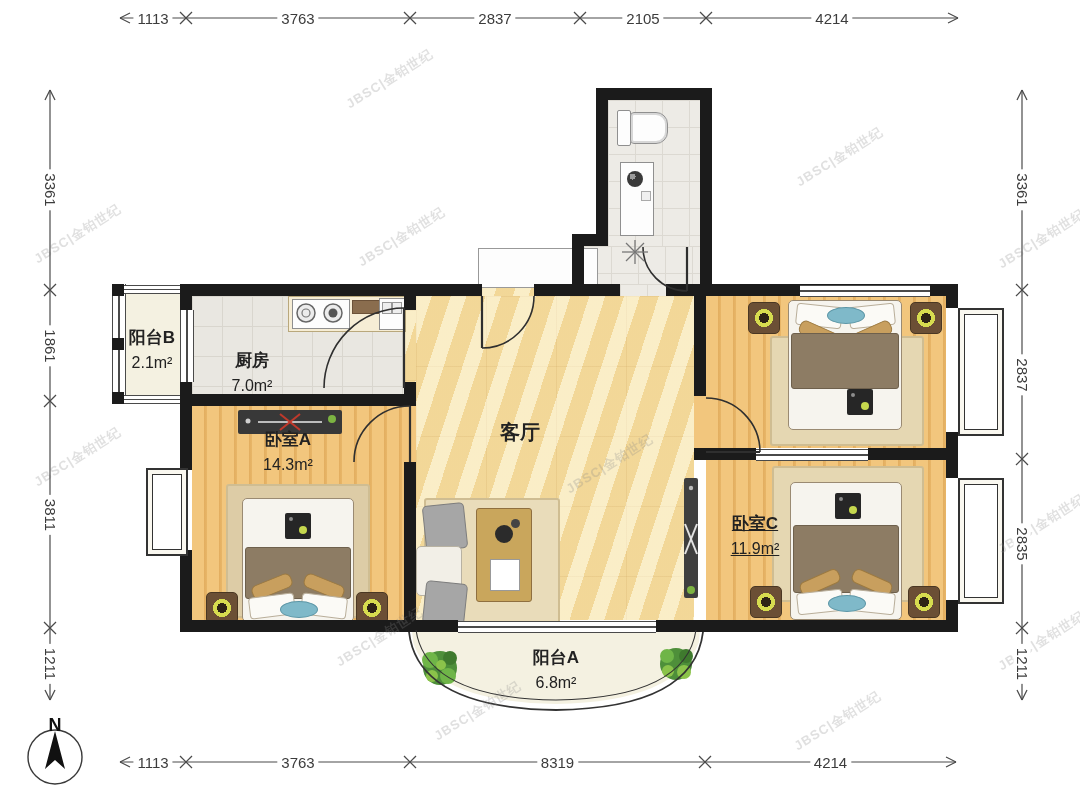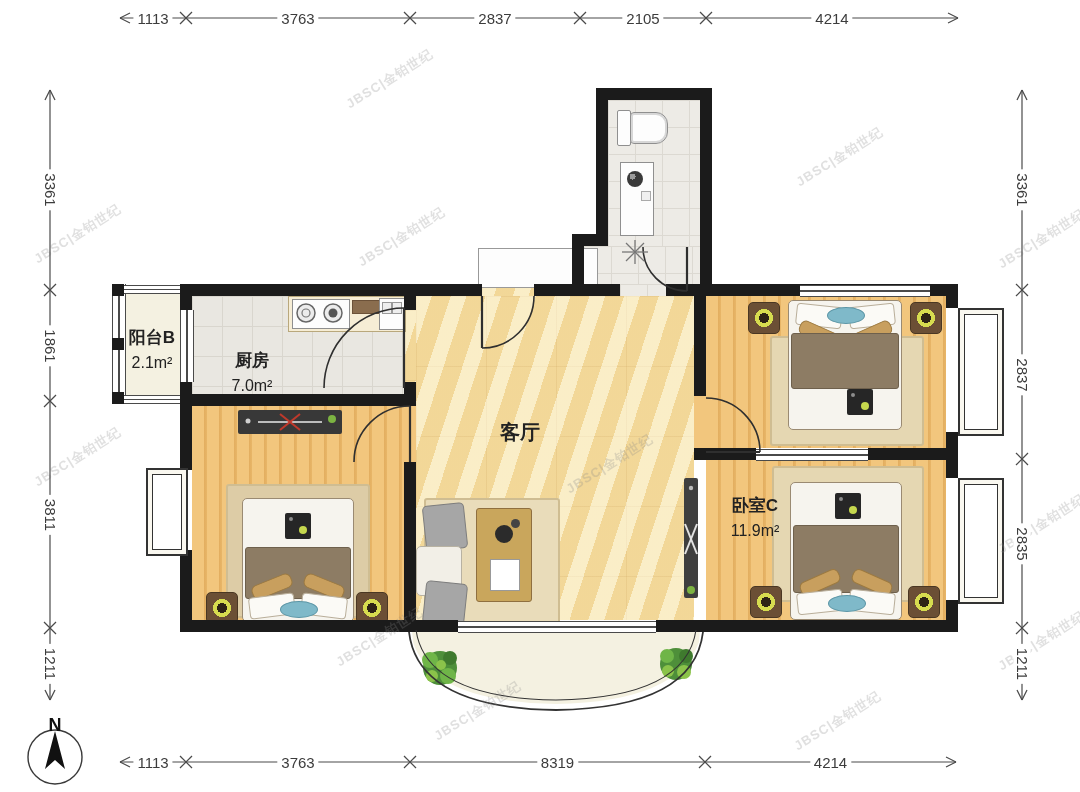--- a/index.html
+++ b/index.html
@@ -270,23 +270,31 @@
     <span class="nm">阳台B</span>
     <span class="ar">2.1m²</span>
   </div>
   <div class="rlabel" style="left:192px;top:334px;width:120px;margin-top:15px;">
     <span class="nm">厨房</span>
     <span class="ar">7.0m²</span>
   </div>
   <div class="rlabel big" style="left:470px;top:418px;width:100px;">
     <span class="nm">客厅</span>
   </div>
-  <div class="rlabel" style="left:700px;top:494px;width:110px;">
+  <div class="rlabel" style="left:228px;top:428px;width:120px;">
+    <span class="nm">卧室A</span>
+    <span class="ar">14.3m²</span>
+  </div>
+  <div class="rlabel" style="left:700px;top:512px;width:110px;text-decoration:underline;">
     <span class="nm">卧室C</span>
     <span class="ar">11.9m²</span>
+  </div>
+  <div class="rlabel" style="left:500px;top:646px;width:112px;">
+    <span class="nm">阳台A</span>
+    <span class="ar">6.8m²</span>
   </div>
 
   <svg id="dims" class="overlay" width="1080" height="792" style="z-index:75;">
       <line x1="120" y1="18" x2="958" y2="18" stroke="#4a4a4a" stroke-width="1.2"></line>
       <line x1="120" y1="18" x2="130" y2="13" stroke="#4a4a4a" stroke-width="1.2"></line>
       <line x1="120" y1="18" x2="130" y2="23" stroke="#4a4a4a" stroke-width="1.2"></line>
       <line x1="958" y1="18" x2="948" y2="13" stroke="#4a4a4a" stroke-width="1.2"></line>
       <line x1="958" y1="18" x2="948" y2="23" stroke="#4a4a4a" stroke-width="1.2"></line>
       <line x1="180" y1="24" x2="192" y2="12" stroke="#4a4a4a" stroke-width="1.2"></line>
       <line x1="180" y1="12" x2="192" y2="24" stroke="#4a4a4a" stroke-width="1.2"></line>

